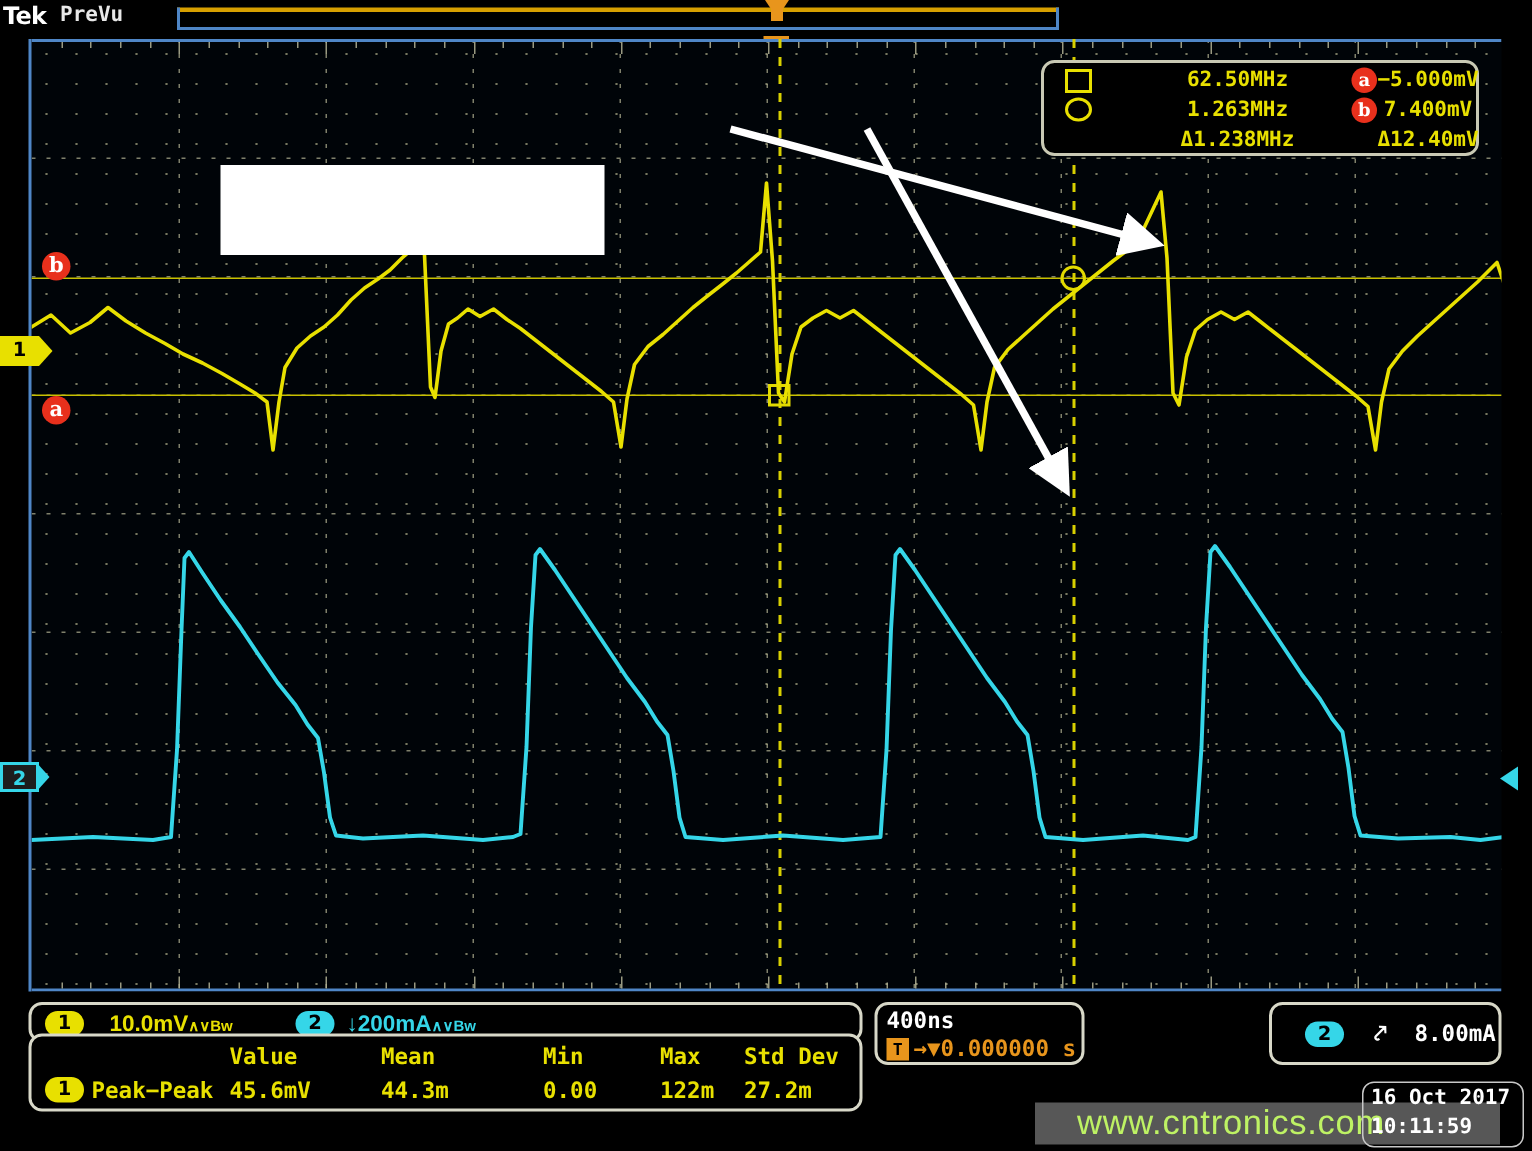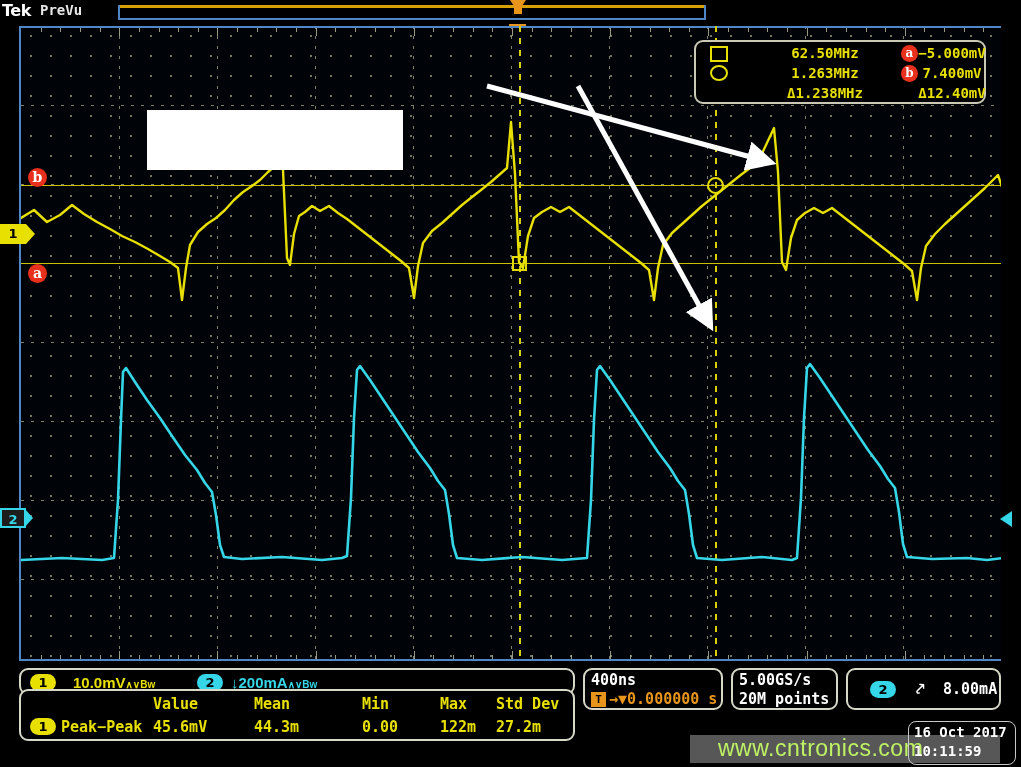--- a/index.html
+++ b/index.html
@@ -531,24 +531,20 @@
       <span class="mc" style="left:475px">27.2m</span>
     </div>
   </div>
 
   <div class="tbox" id="box-time">
     <div class="ln l1">400ns</div>
     <div class="tpos-chip">T</div>
     <div class="tpos-val"><span>→▼</span><span>0.000000 s</span></div>
   </div>
 
-  <div class="tbox" id="box-rate">
-    <div class="ln l1">5.00GS/s</div>
-    <div class="ln l2">20M points</div>
-  </div>
 
   <div class="tbox" id="box-trig">
     <span class="chip c" style="left:22px; top:11px">2</span>
     <span class="ln" style="left:68px; top:10px; color:#ffffff;">⤤</span>
     <span class="ln" style="left:95px; top:10px; color:#ffffff;">8.00mA</span>
   </div>
 
   <div class="watermark">
     <span>www.cntronics.com</span>
   </div>

